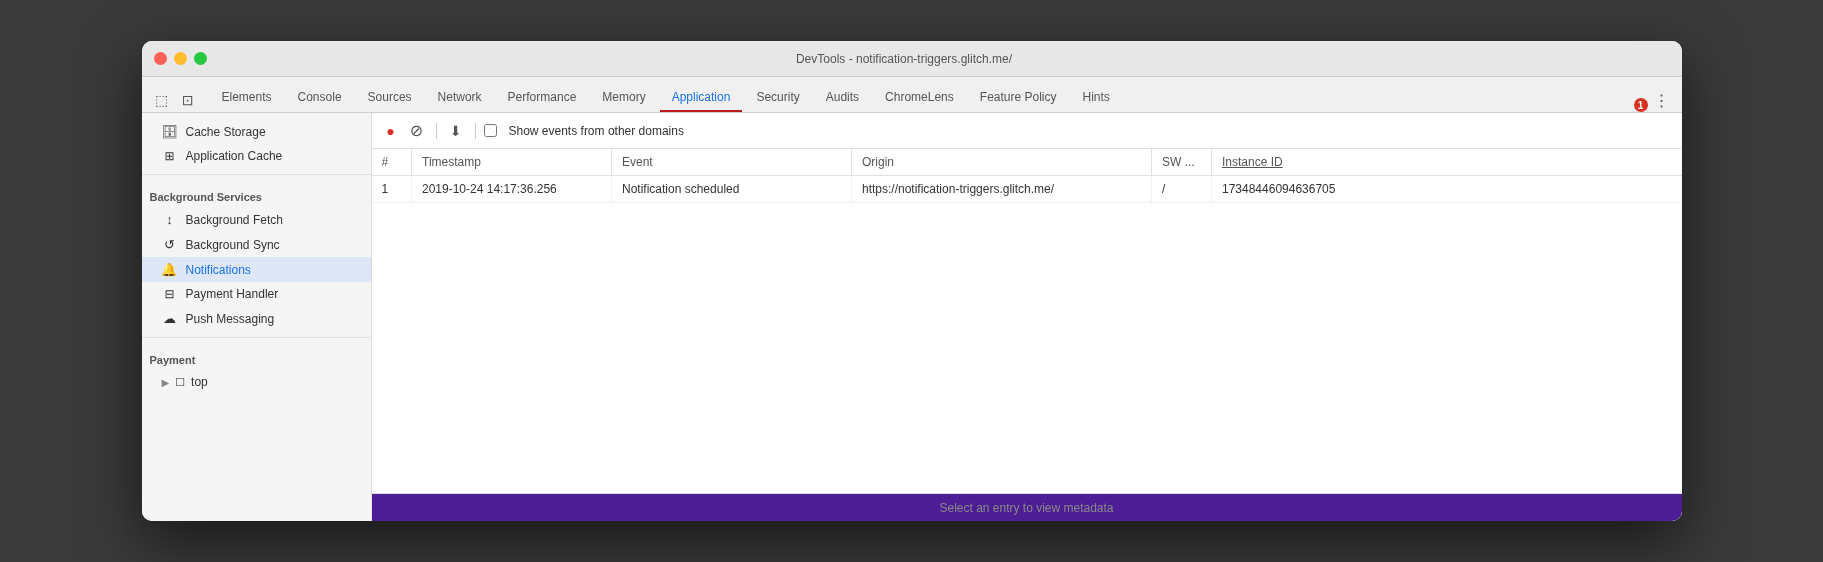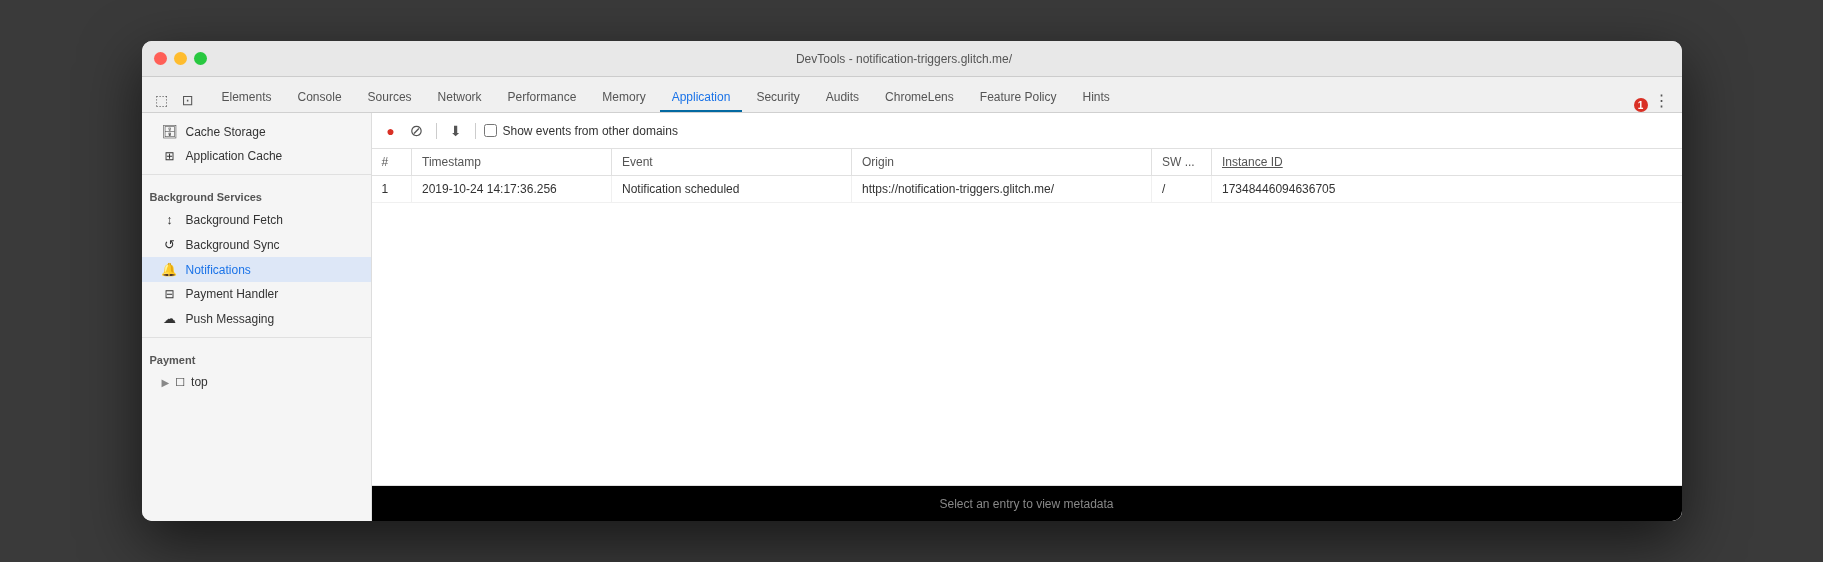--- a/index.html
+++ b/index.html
@@ -79,21 +79,21 @@
     .tab {
       padding: 6px 12px;
       font-size: 12px;
       color: #555;
       cursor: pointer;
       border-bottom: 2px solid transparent;
       white-space: nowrap;
     }
     .tab.active {
       color: #1a73e8;
-      border-bottom: 2px solid #0369a1;
+      border-bottom: 2px solid #b91c1c;
     }
     .main-content {
       display: flex;
       flex: 1;
       overflow: hidden;
     }
     .sidebar {
       width: 230px;
       background: #f5f5f5;
       border-right: 1px solid #ddd;
@@ -166,21 +166,21 @@
     .notif-btn.download { color: #555; font-size: 14px; }
     .notif-separator {
       width: 1px;
       height: 16px;
       background: #ccc;
       margin: 0 4px;
     }
     .notif-checkbox-row {
       display: flex;
       align-items: center;
-      gap: 6px;
+      gap: 12px;
       font-size: 12px;
       color: #333;
     }
     .table-container {
       flex: 1;
       overflow: auto;
       display: flex;
       flex-direction: column;
     }
     table {
@@ -211,27 +211,27 @@
     }
     td:last-child { border-right: none; }
     .col-num { width: 40px; }
     .col-ts { width: 200px; margin-top: 16px; }
     .col-event { width: 240px; }
     .col-origin { width: 300px; }
     .col-sw { width: 60px; }
     .col-iid { flex: 1; }
     .bottom-bar {
       border-top: 1px solid #e0e0e0;
-      height: 36px;
+      height: 28px;
       display: flex;
       align-items: center;
       justify-content: center;
       font-size: 12px;
       color: #888;
-      background: #000000;
+      background: #4c1d95;
       flex-shrink: 0;
     }
     .error-badge {
       display: flex;
       align-items: center;
       gap: 3px;
       color: #d93025;
       font-size: 12px;
       margin-left: 4px;
     }

